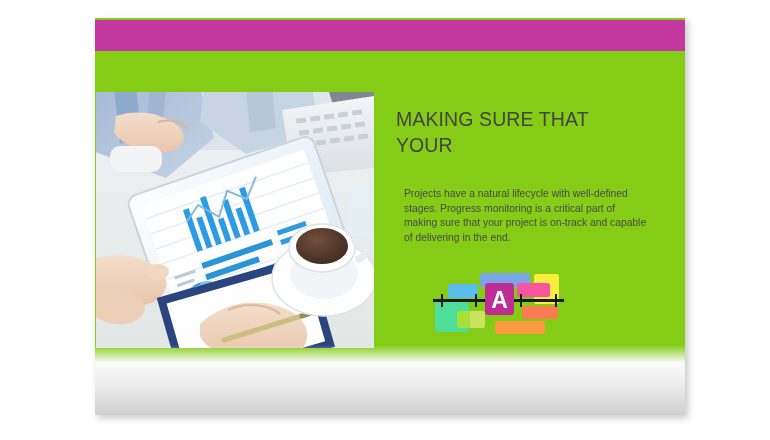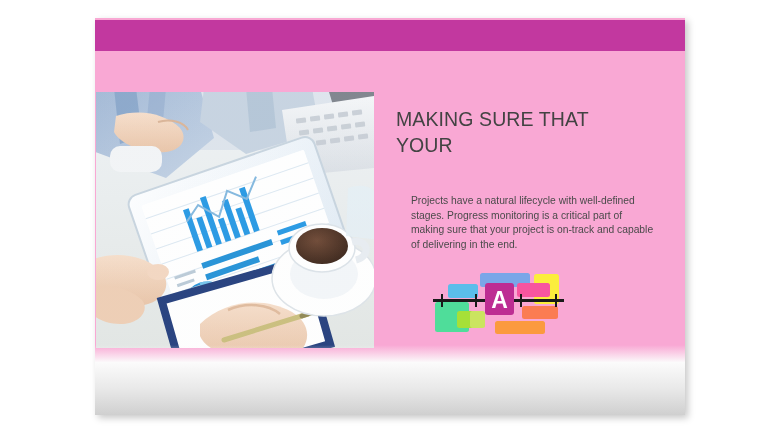--- a/index.html
+++ b/index.html
@@ -16,21 +16,21 @@
     position: relative;
   }
 
   
   #slide {
     position: absolute;
     left: 95px;
     top: 18px;
     width: 590px;
     height: 397px;
-    background: #f9a8d4;
+    background: #84cc16;
     box-shadow: 3px 3px 7px rgba(0,0,0,0.22);
     overflow: hidden;
   }
   #slide-bottom-gradient {
     position: absolute;
     left: 0;
     bottom: 0;
     width: 100%;
     height: 70px;
     background: linear-gradient(to bottom, rgba(255,255,255,0) 0%, #fbfbfb 25%, #e9e9e9 62%, #d2d2d2 96%, #cfcfcf 100%);
@@ -67,21 +67,21 @@
   }
   #slide-title {
     font-size: 19.5px;
     line-height: 26px;
     color: #434343;
     letter-spacing: 0.1px;
     margin: 0;
     font-weight: normal;
   }
   #slide-body {
-    margin: 15px;
+    margin: 8px;
     padding-top: 21px;
     font-size: 10.3px;
     line-height: 14.6px;
     color: #4a4a4a;
     width: 243px;
   }
 
   
   #gantt {
     position: absolute;

